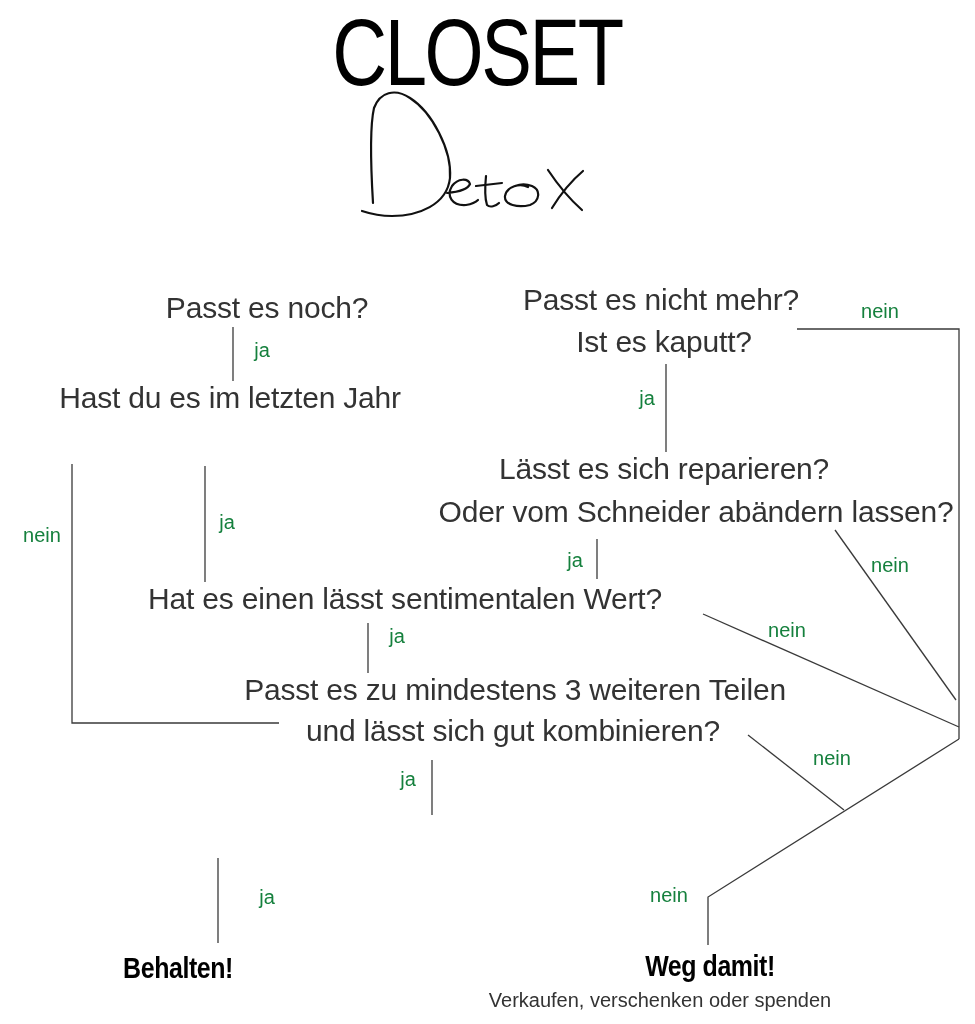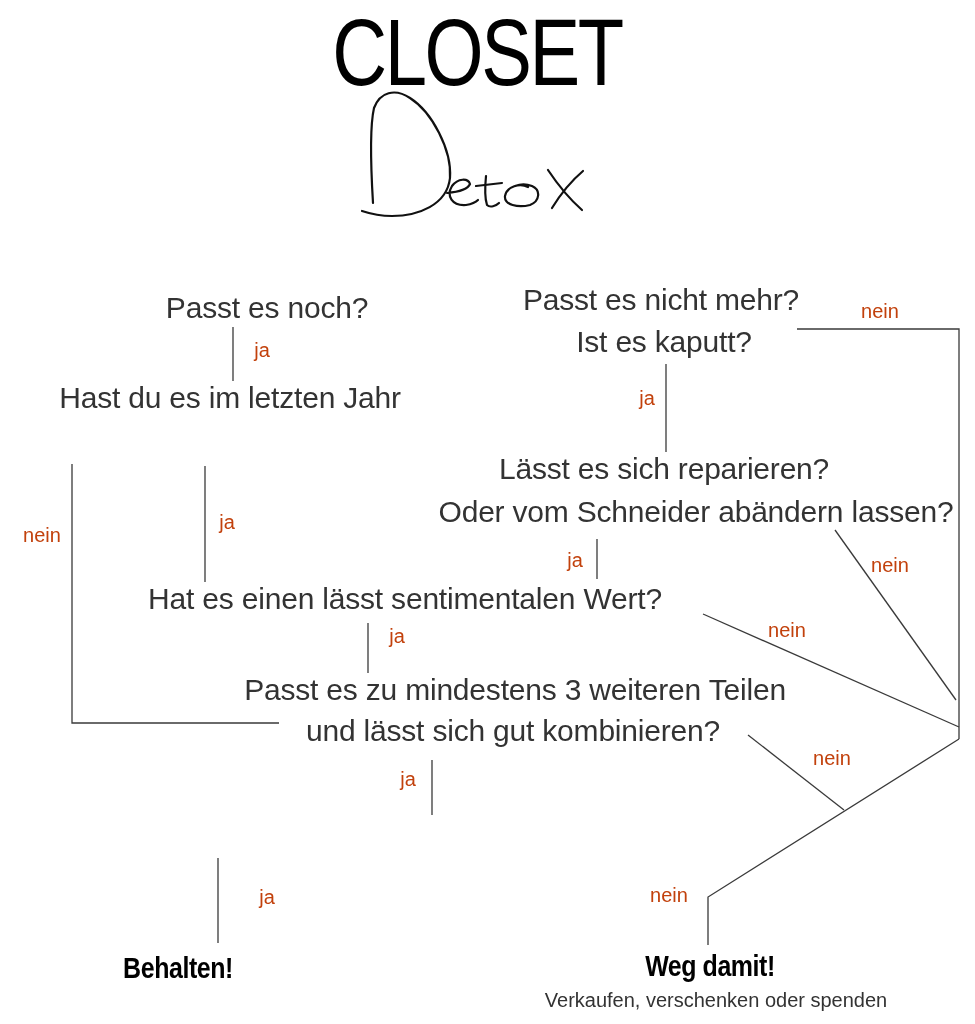--- a/index.html
+++ b/index.html
@@ -2,21 +2,21 @@
 <html><head>
 <meta charset="utf-8">
 <style>
   html, body { margin: 0; padding: 0; background: #ffffff; }
   body { width: 975px; height: 1024px; position: relative; overflow: hidden;
          font-family: "Liberation Sans", sans-serif; color: #2b2b2b; }
   .canvas { position: absolute; left: 0; top: 0; width: 975px; height: 1024px; }
   svg.lines { position: absolute; left: 0; top: 0; }
   .t { position: absolute; white-space: nowrap; transform: translate(-50%, -50%); line-height: 1; }
   .q { font-size: 30px; color: #333; letter-spacing: -0.2px; }
-  .lbl { font-size: 20px; color: #c2410c; text-align: center; }
+  .lbl { font-size: 20px; color: #15803d; text-align: center; }
   .res { font-size: 29px; font-weight: bold; color: #000; transform: translate(-50%, -50%) scaleX(0.86); letter-spacing: -0.5px; }
   .sub { font-size: 20px; color: #333; }
   .title { position: absolute; left: 477px; top: 52px; transform: translate(-50%, -50%) scaleX(0.80);
            font-size: 95px; color: #000; letter-spacing: -3px; white-space: nowrap; line-height: 1; }
 </style>
 </head>
 <body>
 
 <div class="canvas">
 
@@ -76,14 +76,14 @@
   <div class="t lbl" style="left:890px; top:565px;">nein</div>
   <div class="t lbl" style="left:397px; top:636px;">ja</div>
   <div class="t lbl" style="left:787px; top:630px;">nein</div>
   <div class="t lbl" style="left:832px; top:758px;">nein</div>
   <div class="t lbl" style="left:408px; top:779px;">ja</div>
   <div class="t lbl" style="left:267px; top:897px;">ja</div>
   <div class="t lbl" style="left:669px; top:895px;">nein</div>
 
   <div class="t res" style="left:178px; top:968px;">Behalten!</div>
   <div class="t res" style="left:710px; top:966px;">Weg damit!</div>
-  <div class="t sub" style="left:716px; top:1000px;">Verkaufen, verschenken oder spenden</div>
+  <div class="t sub" style="left:660px; top:1000px;">Verkaufen, verschenken oder spenden</div>
 </div>
 
 </body></html>

